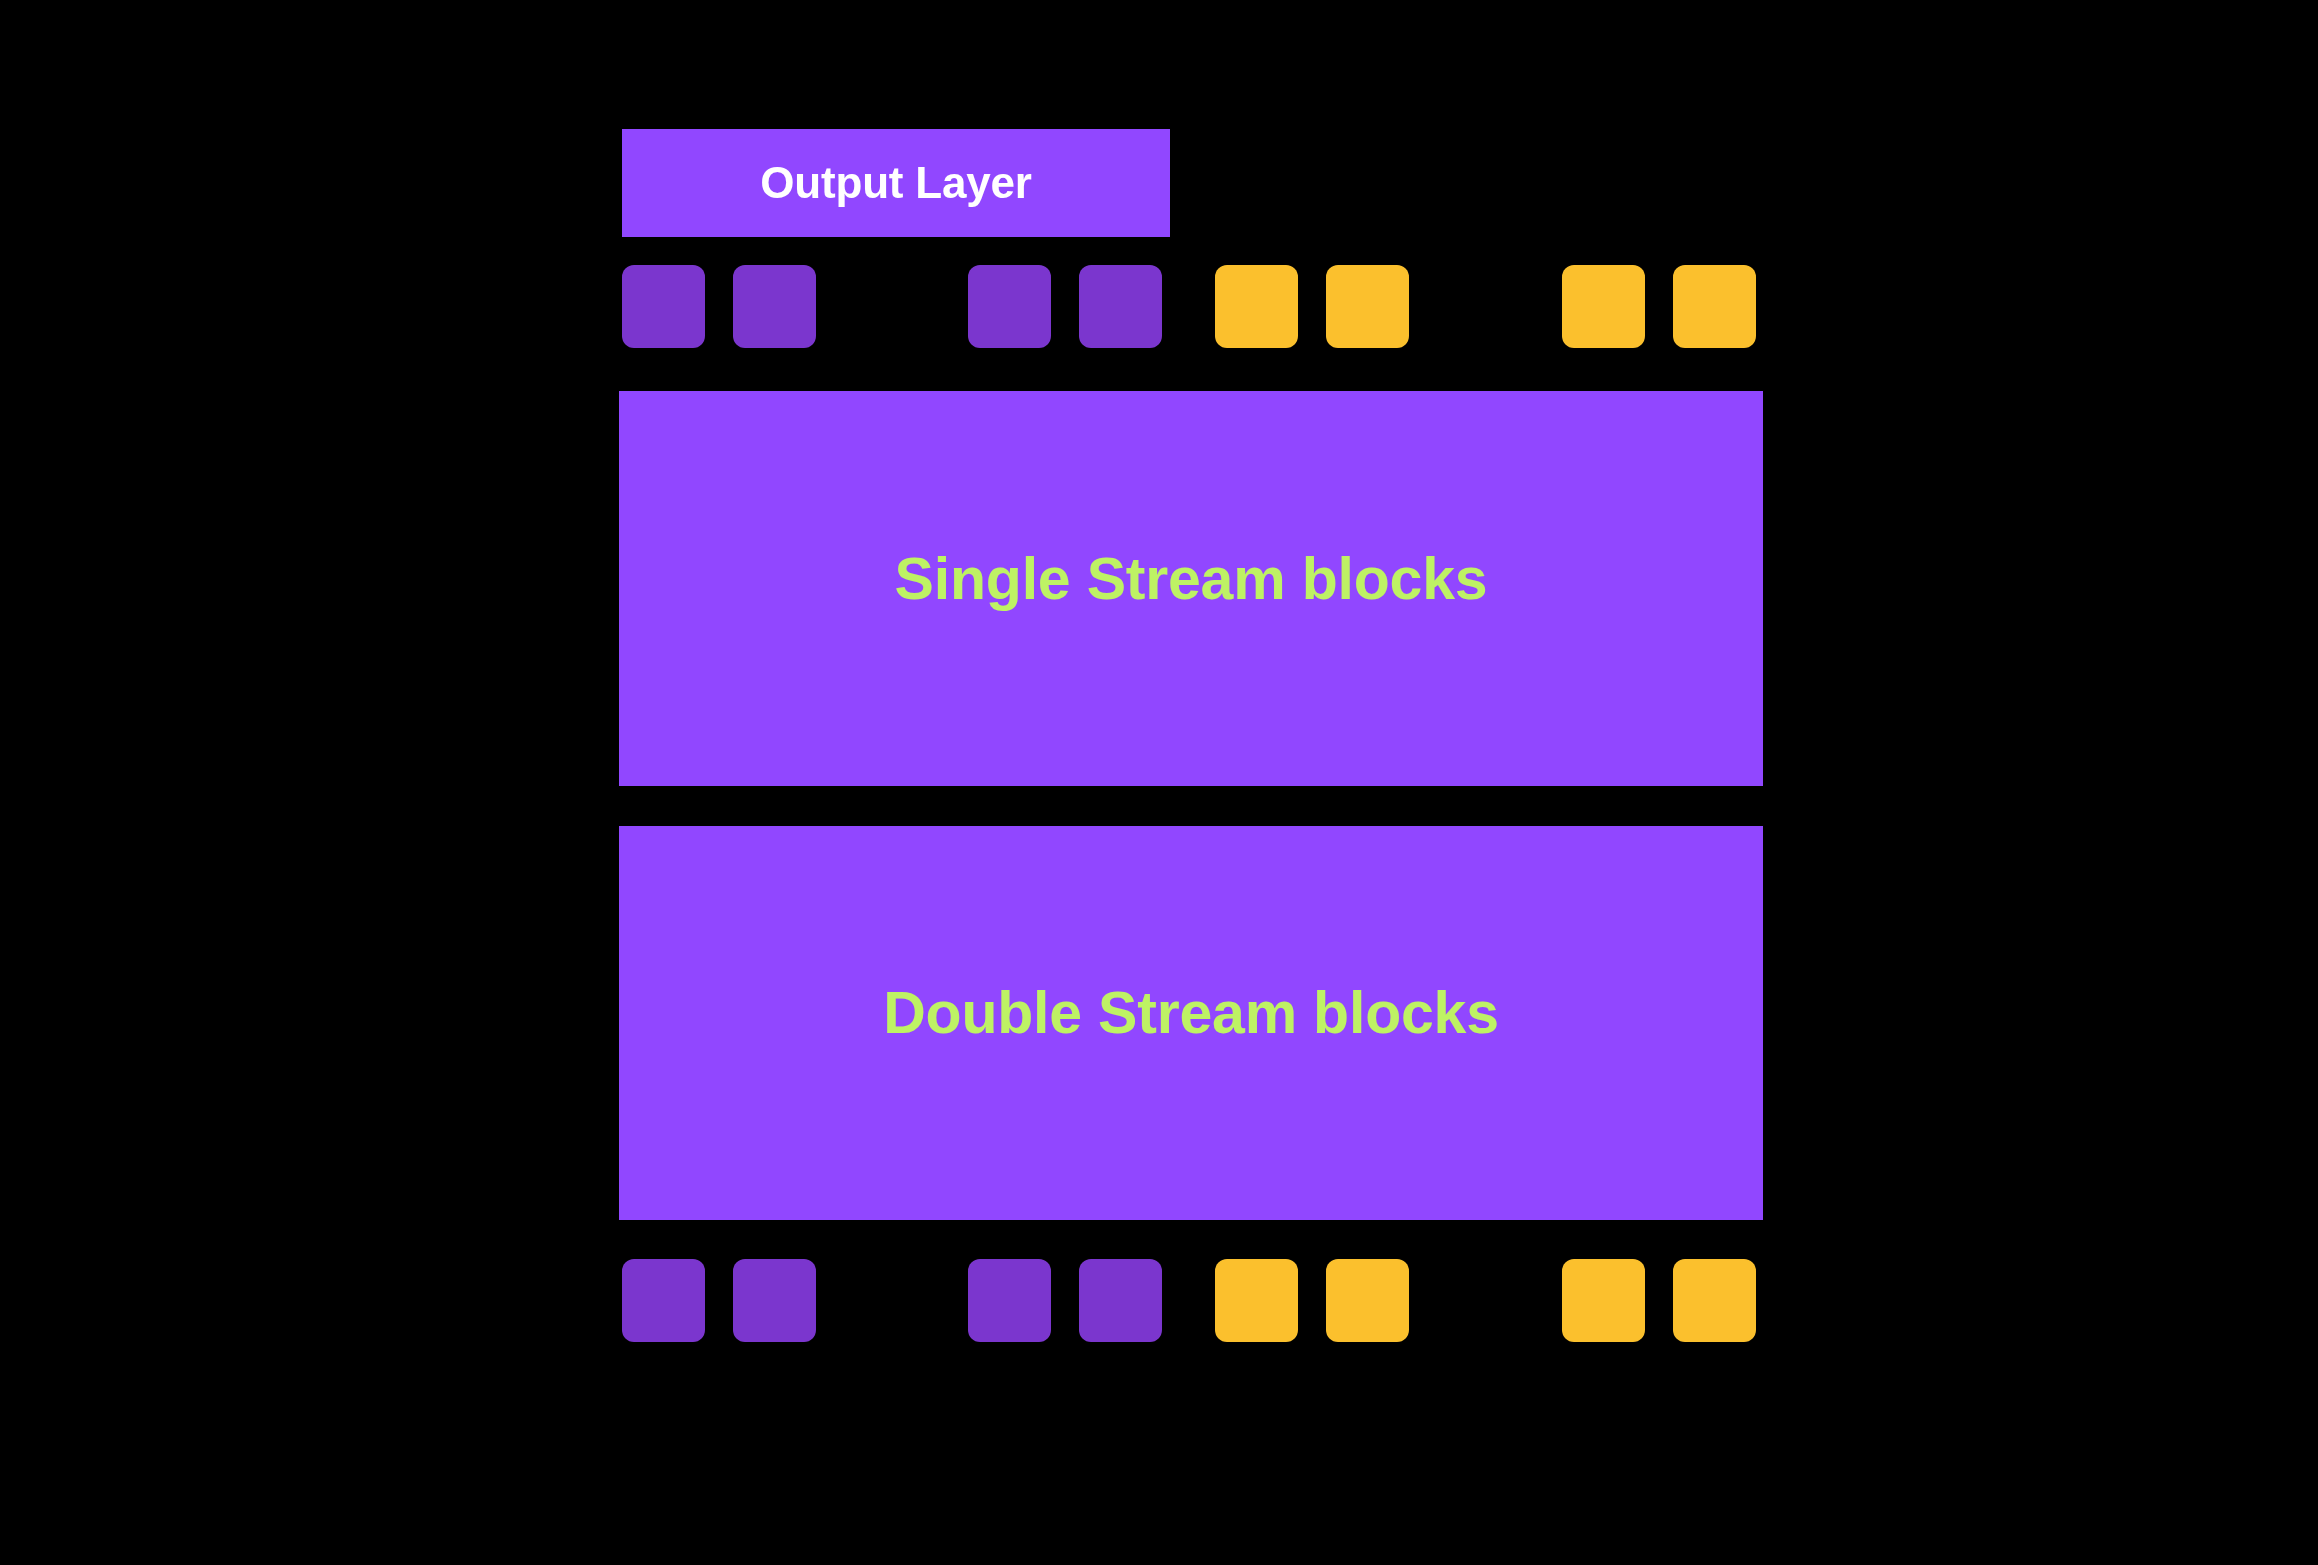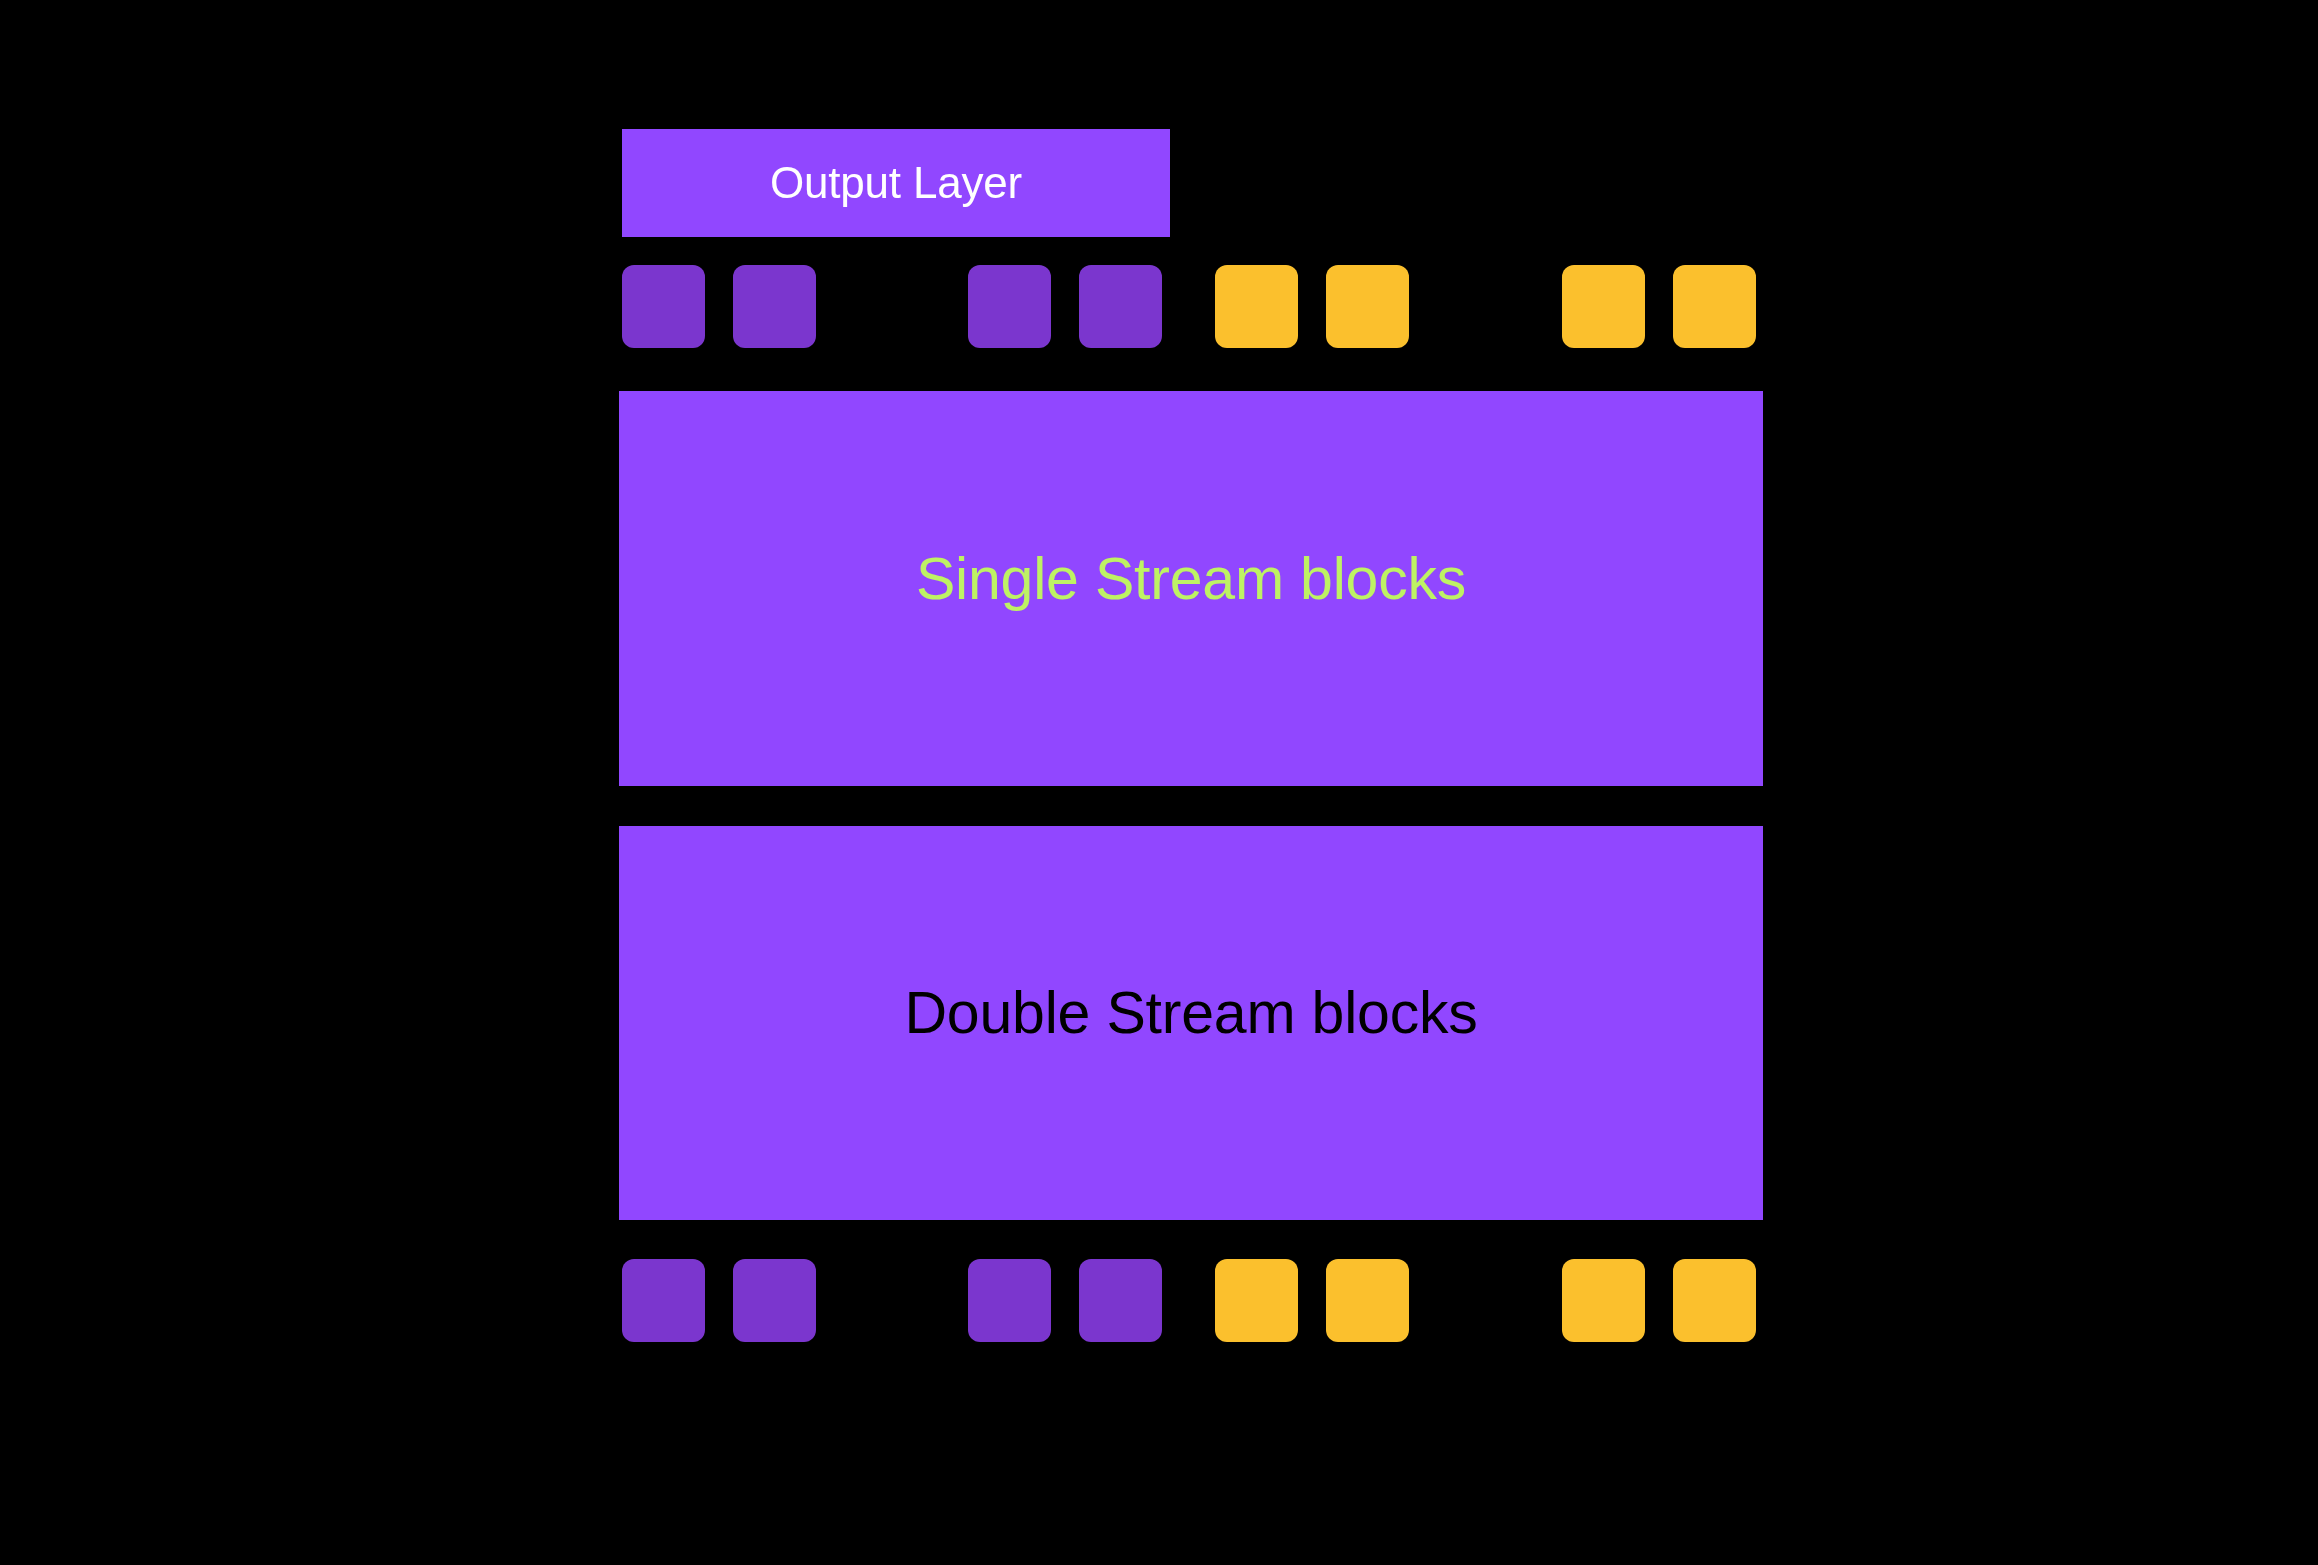--- a/index.html
+++ b/index.html
@@ -23,21 +23,21 @@
     display: flex;
     align-items: center;
     justify-content: center;
     box-sizing: border-box;
   }
   .big-block {
     background: #9147FF;
   }
   .big-block .block-label {
     color: #FFFFFF;
-    font-weight: normal;
+    font-weight: bold;
     font-family: "Liberation Sans", sans-serif;
     letter-spacing: -0.2px;
     white-space: nowrap;
     line-height: 1;
   }
   .token {
     position: absolute;
     border-radius: 12px;
     box-sizing: border-box;
   }
@@ -52,21 +52,21 @@
 <body>
 
 <div id="stage" style="background: rgb(0, 0, 0);">
     <div class="block big-block" style="left: 622px; top: 129px; width: 548px; height: 108px; background: rgb(145, 71, 255);">
       <span class="block-label" style="font-size: 44px; color: rgb(255, 255, 255);">Output Layer</span>
     </div>
     <div class="block big-block" style="left: 619px; top: 391px; width: 1144px; height: 395px; background: rgb(145, 71, 255);">
       <span class="block-label" style="font-size: 59px; color: #bef264; position: relative; top: -9.3px;">Single Stream blocks</span>
     </div>
     <div class="block big-block" style="left: 619px; top: 826px; width: 1144px; height: 394px; background: rgb(145, 71, 255);">
-      <span class="block-label" style="font-size: 59px; color: #000000; position: relative; top: -9.3px;">Double Stream blocks</span>
+      <span class="block-label" style="font-size: 59px; color: #bef264; position: relative; top: -9.3px;">Double Stream blocks</span>
     </div>
     <div style="position: absolute; left: 0px; top: 0px; width: 100%; height: 0px;">
       <div class="token token-purple" style="left: 622px; top: 265px; width: 83px; height: 83px; background: rgb(123, 54, 206); border-radius: 12px;"></div>
       <div class="token token-purple" style="left: 733px; top: 265px; width: 83px; height: 83px; background: rgb(123, 54, 206); border-radius: 12px;"></div>
       <div class="token token-purple" style="left: 968px; top: 265px; width: 83px; height: 83px; background: rgb(123, 54, 206); border-radius: 12px;"></div>
       <div class="token token-purple" style="left: 1079px; top: 265px; width: 83px; height: 83px; background: rgb(123, 54, 206); border-radius: 12px;"></div>
       <div class="token token-yellow" style="left: 1215px; top: 265px; width: 83px; height: 83px; background: rgb(251, 192, 45); border-radius: 12px;"></div>
       <div class="token token-yellow" style="left: 1326px; top: 265px; width: 83px; height: 83px; background: rgb(251, 192, 45); border-radius: 12px;"></div>
       <div class="token token-yellow" style="left: 1562px; top: 265px; width: 83px; height: 83px; background: rgb(251, 192, 45); border-radius: 12px;"></div>
       <div class="token token-yellow" style="left: 1673px; top: 265px; width: 83px; height: 83px; background: rgb(251, 192, 45); border-radius: 12px;"></div>

